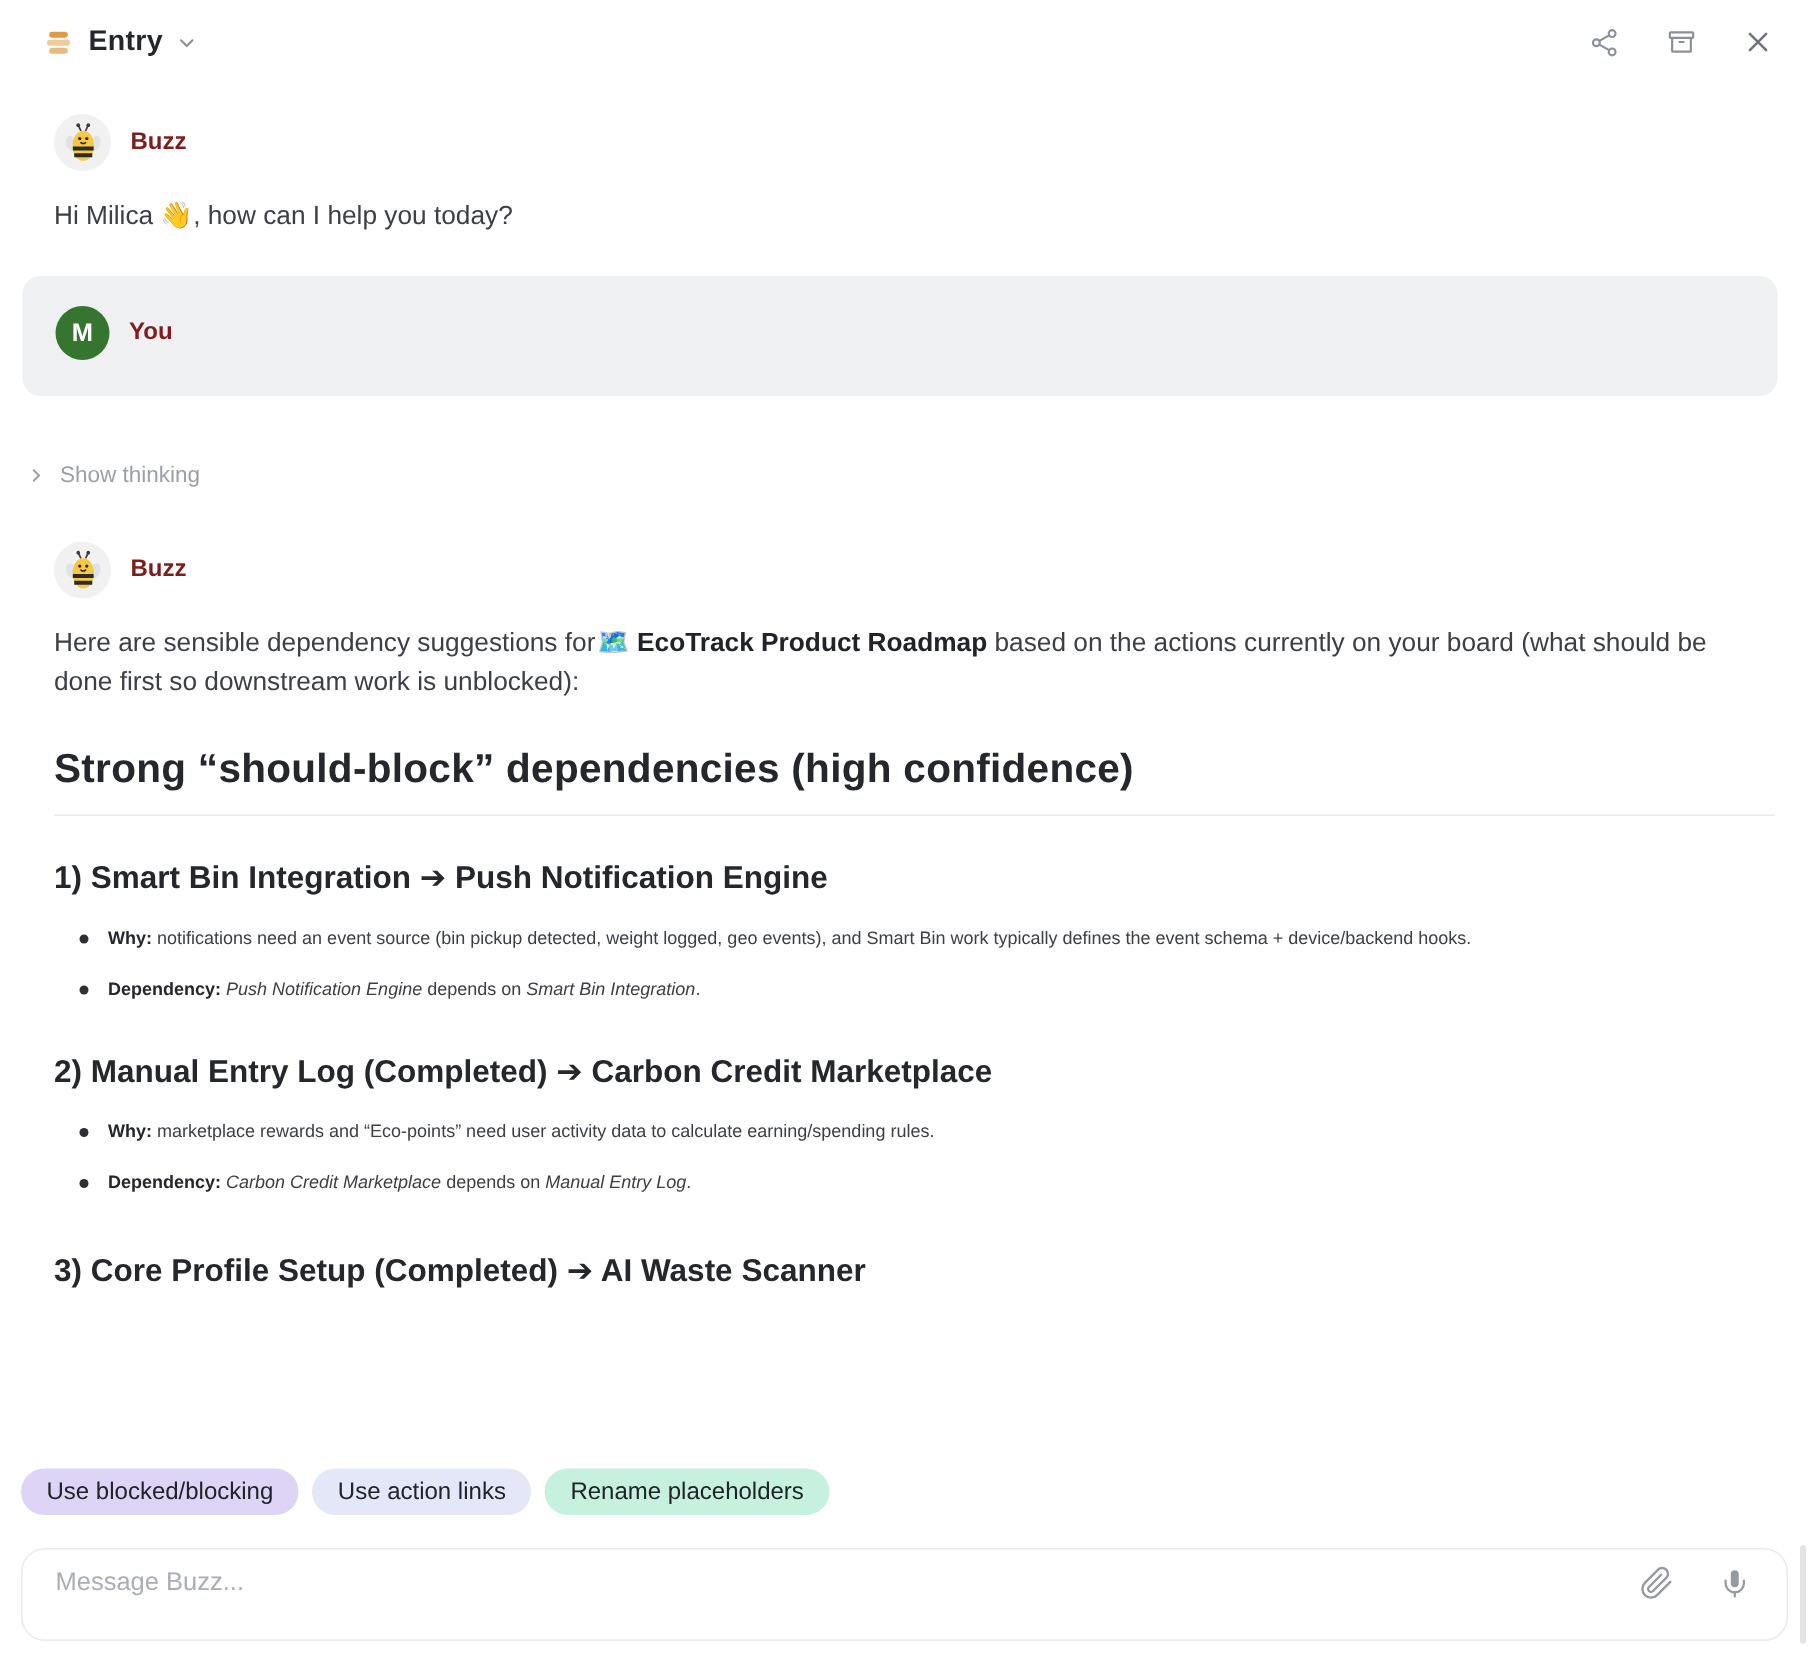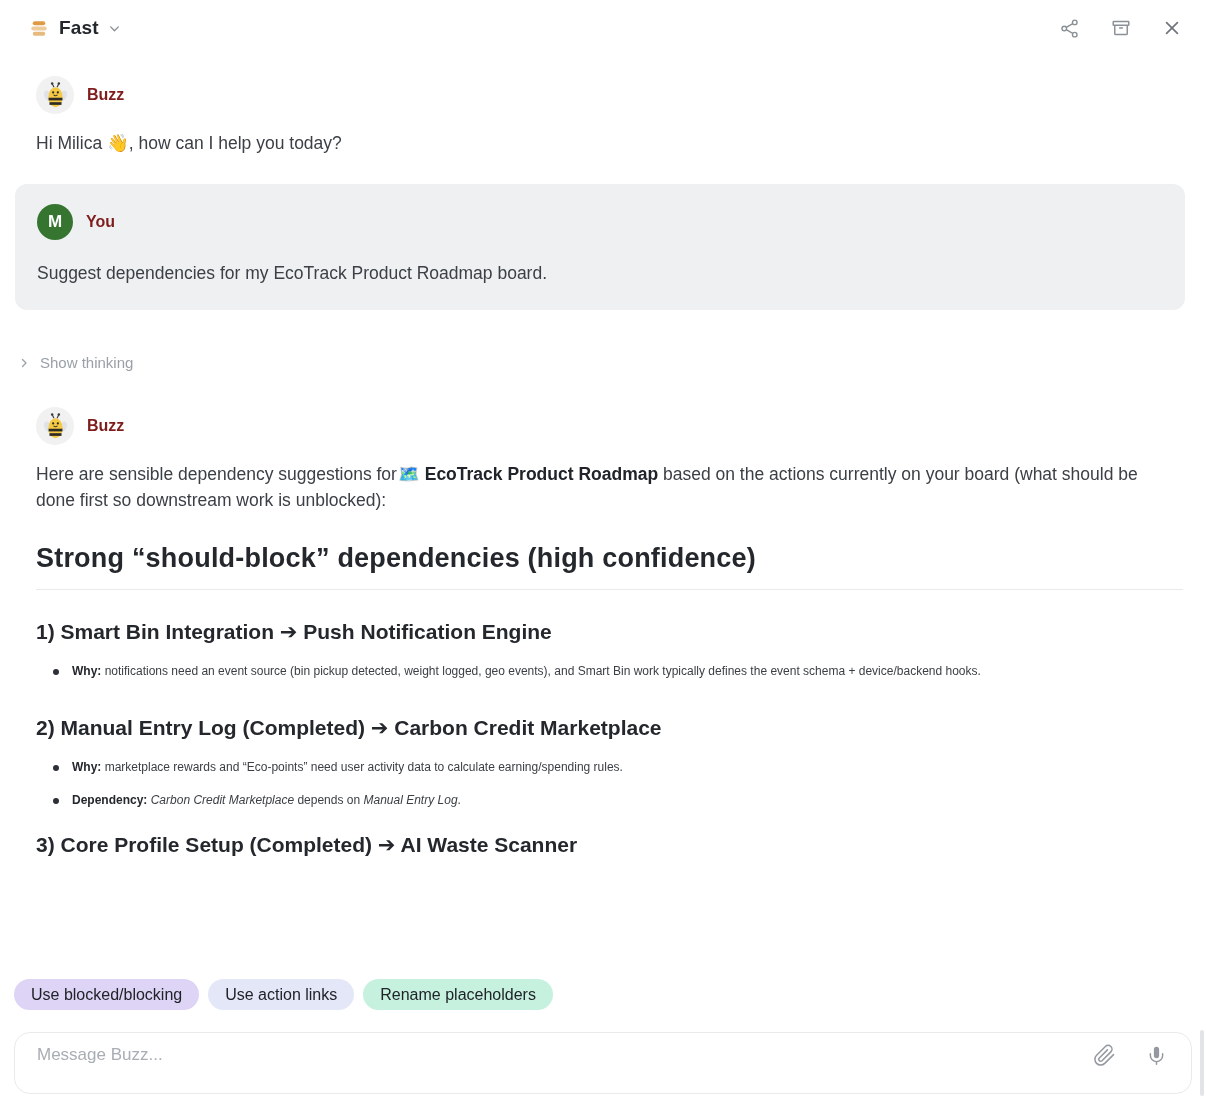--- a/index.html
+++ b/index.html
@@ -101,21 +101,21 @@
 
 <header class="topbar">
   <button class="brand">
     <span style="display:flex;">
       <svg width="22" height="23" viewBox="0 0 24 24">
         <rect x="5.2" y="4" width="13.6" height="4.4" rx="2.2" fill="#e09a46"></rect>
         <rect x="3.6" y="9.8" width="16.8" height="4.4" rx="2.2" fill="#edcb9b"></rect>
         <rect x="5.2" y="15.6" width="13.6" height="4.4" rx="2.2" fill="#e7ba7e"></rect>
       </svg>
     </span>
-    <span class="brand-name">Fast</span>
+    <span class="brand-name">Entry</span>
     <span style="display:flex;">
       <svg width="13" height="13" viewBox="0 0 24 24" fill="none" stroke="#8b9097" stroke-width="2.6" stroke-linecap="round" stroke-linejoin="round">
           <polyline points="5,9 12,16 19,9"></polyline>
         </svg>
     </span>
   </button>
   <div class="topbar-actions">
     <button class="icon-btn">
       <span style="display:flex;">
         <svg width="21" height="21" viewBox="0 0 24 24" fill="none" stroke="currentColor" stroke-width="1.6">
@@ -174,21 +174,20 @@
     <p class="msg-text">Hi Milica 👋, how can I help you today?</p>
   </section>
 
   <section class="user-bubble">
     <div class="msg-head">
       <div class="avatar user-avatar">
         <span>M</span>
       </div>
       <span class="sender">You</span>
     </div>
-    <p class="msg-text">Suggest dependencies for my EcoTrack Product Roadmap board.</p>
   </section>
 
   <button class="thinking">
     <span style="display:flex;">
       <svg width="12" height="12" viewBox="0 0 24 24" fill="none" stroke="#9aa0a7" stroke-width="2.6" stroke-linecap="round" stroke-linejoin="round">
           <polyline points="9,5 16,12 9,19"></polyline>
         </svg>
     </span>
     <span>Show thinking</span>
   </button>
@@ -216,29 +215,30 @@
       <span class="sender">Buzz</span>
     </div>
 
     <p class="msg-text intro"><span>Here are sensible dependency suggestions for</span><span class="emoji">🗺️</span><b>EcoTrack Product Roadmap</b><span> based on the actions currently on your board (what should be done first so downstream work is unblocked):</span></p>
 
     <h2 class="section-heading">Strong “should-block” dependencies (high confidence)</h2>
 
     <h3 class="item-title">1) Smart Bin Integration ➔ Push Notification Engine</h3>
     <ul class="bullets">
       <li><b>Why:</b><span> notifications need an event source (bin pickup detected, weight logged, geo events), and Smart Bin work typically defines the event schema + device/backend hooks.</span></li>
+      <li><b>Dependency:</b><i> Push Notification Engine</i><span> depends on </span><i>Smart Bin Integration</i><span>.</span></li>
     </ul>
 
     <h3 class="item-title">2) Manual Entry Log (Completed) ➔ Carbon Credit Marketplace</h3>
     <ul class="bullets">
       <li><b>Why:</b><span> marketplace rewards and “Eco-points” need user activity data to calculate earning/spending rules.</span></li>
       <li><b>Dependency:</b><i> Carbon Credit Marketplace</i><span> depends on </span><i>Manual Entry Log</i><span>.</span></li>
     </ul>
 
-    <h3 class="item-title" style="margin-top:16px;">3) Core Profile Setup (Completed) ➔ AI Waste Scanner</h3>
+    <h3 class="item-title" style="margin-top:32px;">3) Core Profile Setup (Completed) ➔ AI Waste Scanner</h3>
   </section>
 </main>
 
 <div class="bottom">
   <div class="chips">
     <button class="chip chip-0">Use blocked/blocking</button>
     <button class="chip chip-1">Use action links</button>
     <button class="chip chip-2">Rename placeholders</button>
   </div>
   <div class="composer">

